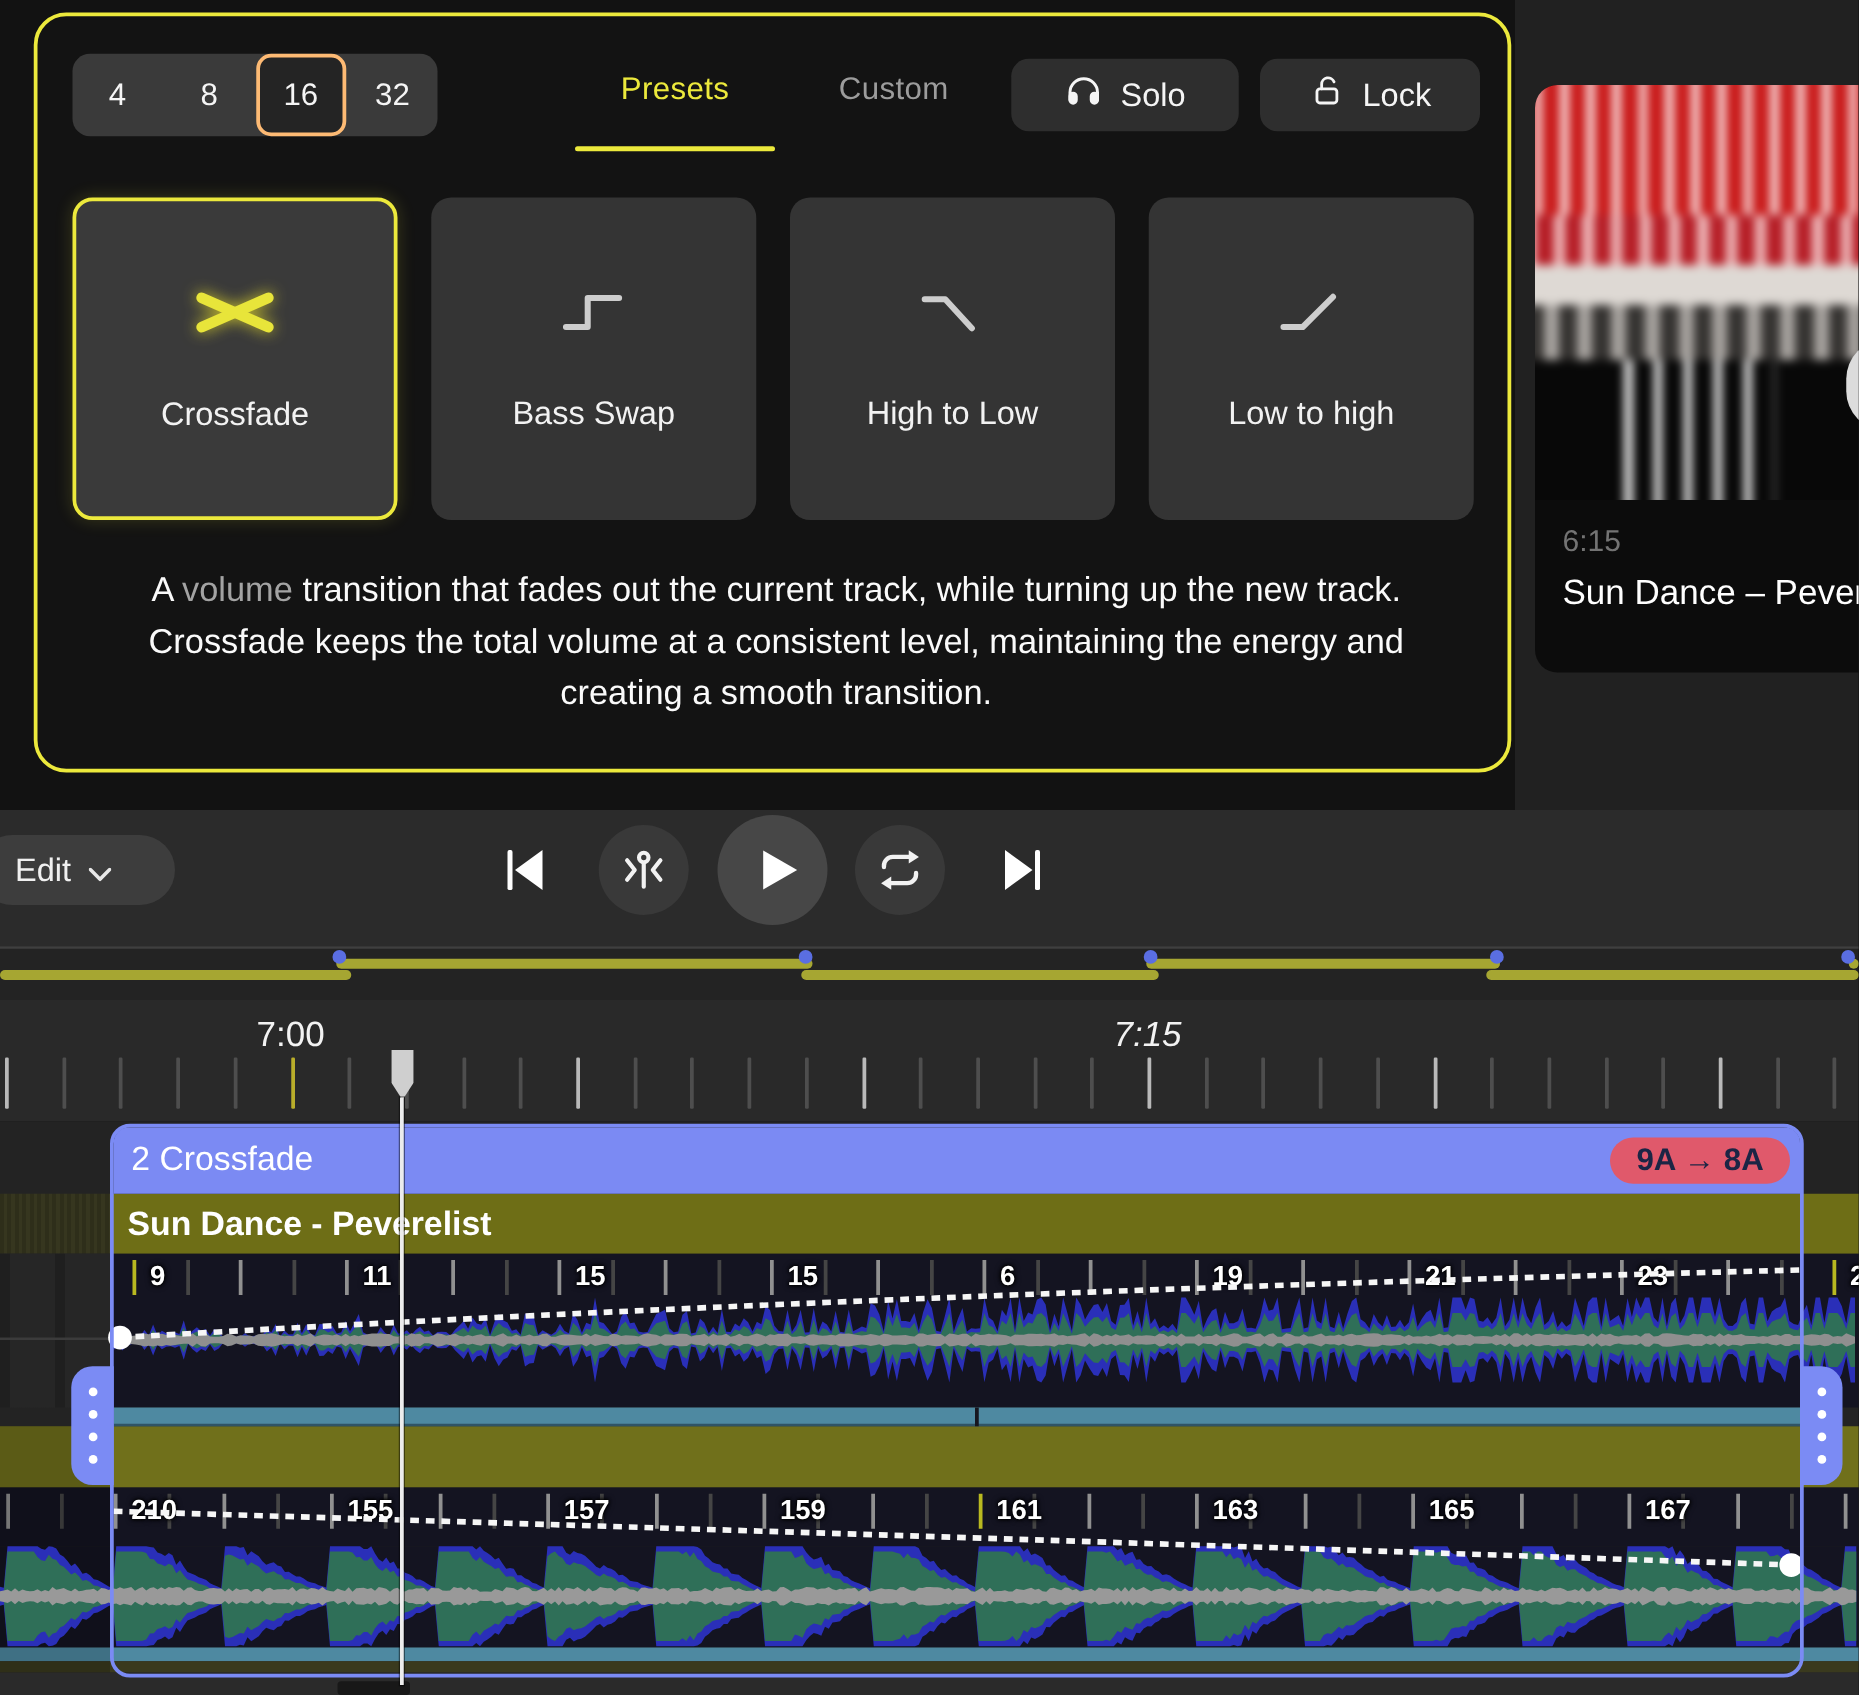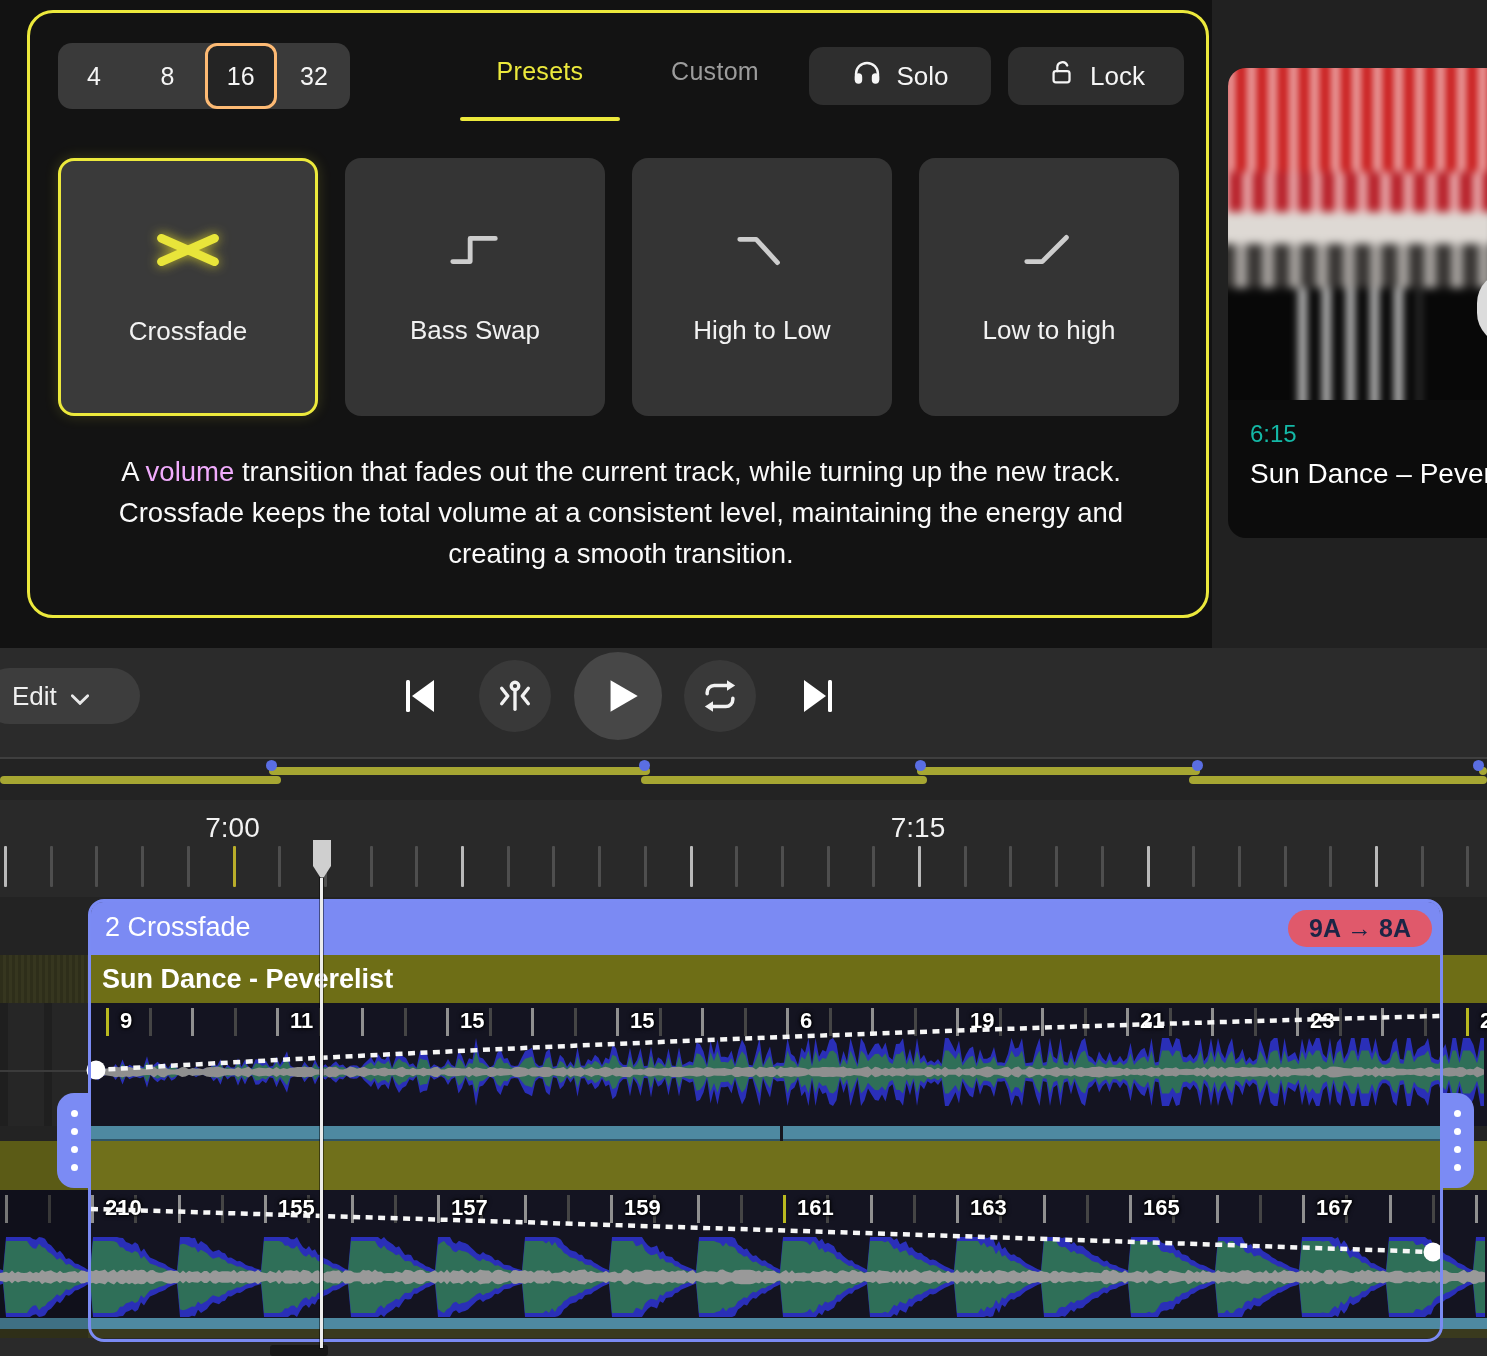--- a/index.html
+++ b/index.html
@@ -35,29 +35,29 @@
 
   .card{position:absolute;top:145px;width:260px;height:258px;background:#343434;border-radius:16px;
         display:flex;flex-direction:column;align-items:center;justify-content:center;gap:44px;
         cursor:pointer;box-sizing:border-box;}
   .card.selected{background:#3a3a3a;border:3px solid #ece93c;
                  box-shadow:0 0 14px rgba(236,233,60,.18);}
   .card .label{font-size:26px;color:#f2f2f2;}
   .card svg{display:block;}
 
   #desc{left:60px;top:438px;width:1062px;text-align:center;font-size:27.5px;line-height:41px;color:#fafafa;}
-  #desc .hl{color:#f0abfc;}
+  #desc .hl{color:#a3a3a3;}
 
   
   #album-card{left:1228px;top:68px;width:259px;height:470px;background:#0c0c0c;
               border-radius:18px 0 0 18px;z-index:3;overflow:hidden;cursor:pointer;}
   #album-art{position:absolute;left:0;top:0;width:259px;height:332px;overflow:hidden;}
   #art-inner{position:absolute;left:-8px;top:-8px;width:275px;height:348px;filter:blur(4px);}
   .art-band{position:absolute;left:0;width:275px;}
-  #album-time{position:absolute;left:22px;top:352px;font-size:24px;color:#14b8a6;}
+  #album-time{position:absolute;left:22px;top:352px;font-size:24px;color:#737373;}
   #album-title{position:absolute;left:22px;top:390px;width:240px;font-size:28px;color:#fff;
                white-space:nowrap;overflow:hidden;}
   #edge-circle{left:1477px;top:272px;width:62px;height:72px;border-radius:36px;background:#dcdcdc;z-index:4;cursor:pointer;}
 
   
   #edit-btn{left:-18px;top:668px;width:158px;height:56px;background:#3d3d3d;border-radius:28px;
             display:flex;align-items:center;gap:14px;padding-left:30px;box-sizing:border-box;
             font-size:26px;color:#f0f0f0;z-index:3;cursor:pointer;}
   .tr-circle{position:absolute;border-radius:50%;display:flex;align-items:center;justify-content:center;z-index:3;cursor:pointer;}
   #btn-cue{left:479px;top:660px;width:72px;height:72px;background:#393939;}
@@ -176,21 +176,21 @@
     <div class="tick" style="left: 1100.8px;"></div>
     <div class="tick bright" style="left: 1146.5px;"></div>
     <div class="tick" style="left: 1192.2px;"></div>
     <div class="tick" style="left: 1237.9px;"></div>
     <div class="tick" style="left: 1283.6px;"></div>
     <div class="tick" style="left: 1329.3px;"></div>
     <div class="tick bright" style="left: 1375px;"></div>
     <div class="tick" style="left: 1420.7px;"></div>
     <div class="tick" style="left: 1466.4px;"></div>
     <div class="time-label" style="left: 232.5px;">7:00</div>
-    <div class="time-label" style="left: 918px;">7:15</div>
+    <div class="time-label" style="left: 918px; font-style: italic;">7:15</div>
   </div>
 <div class="abs" id="zone-timeline"></div>
 
 <div class="abs" id="panel">
   <div class="abs" id="beat-seg">
       <div class="seg-item">4</div>
       <div class="seg-item">8</div>
       <div class="seg-item selected">16</div>
       <div class="seg-item">32</div>
     </div>

